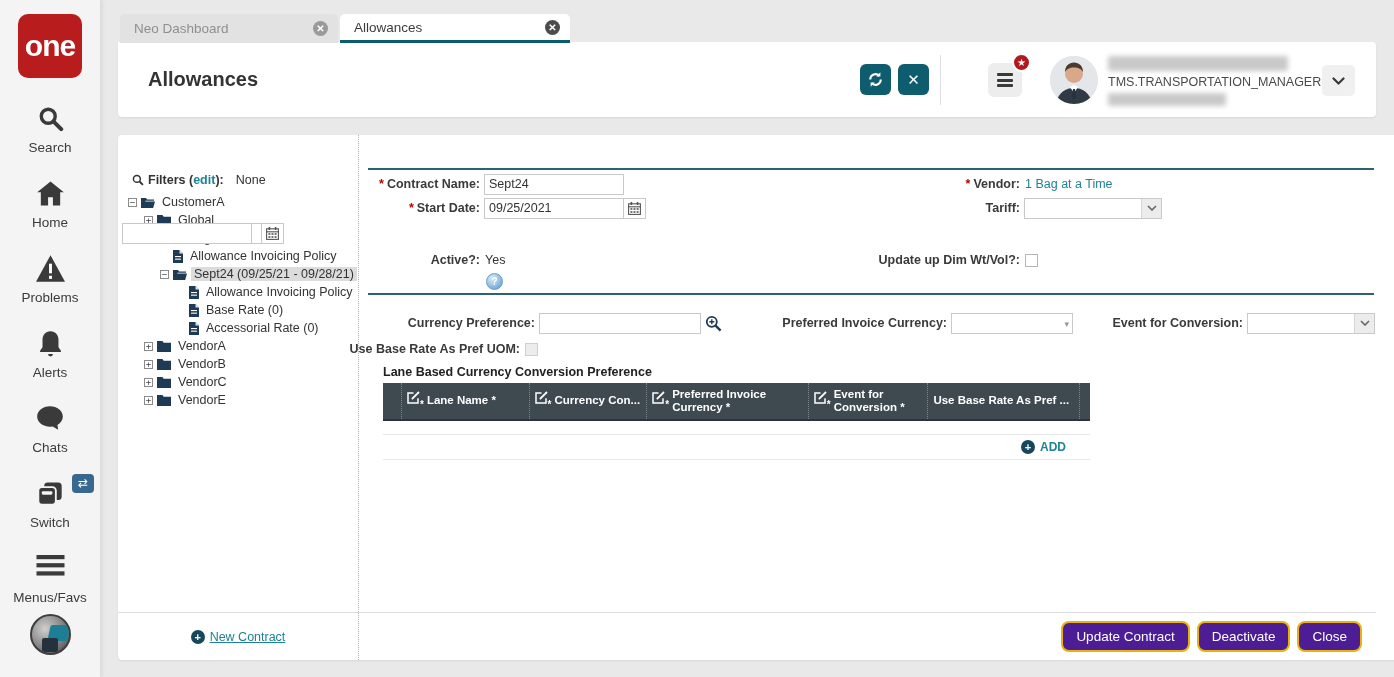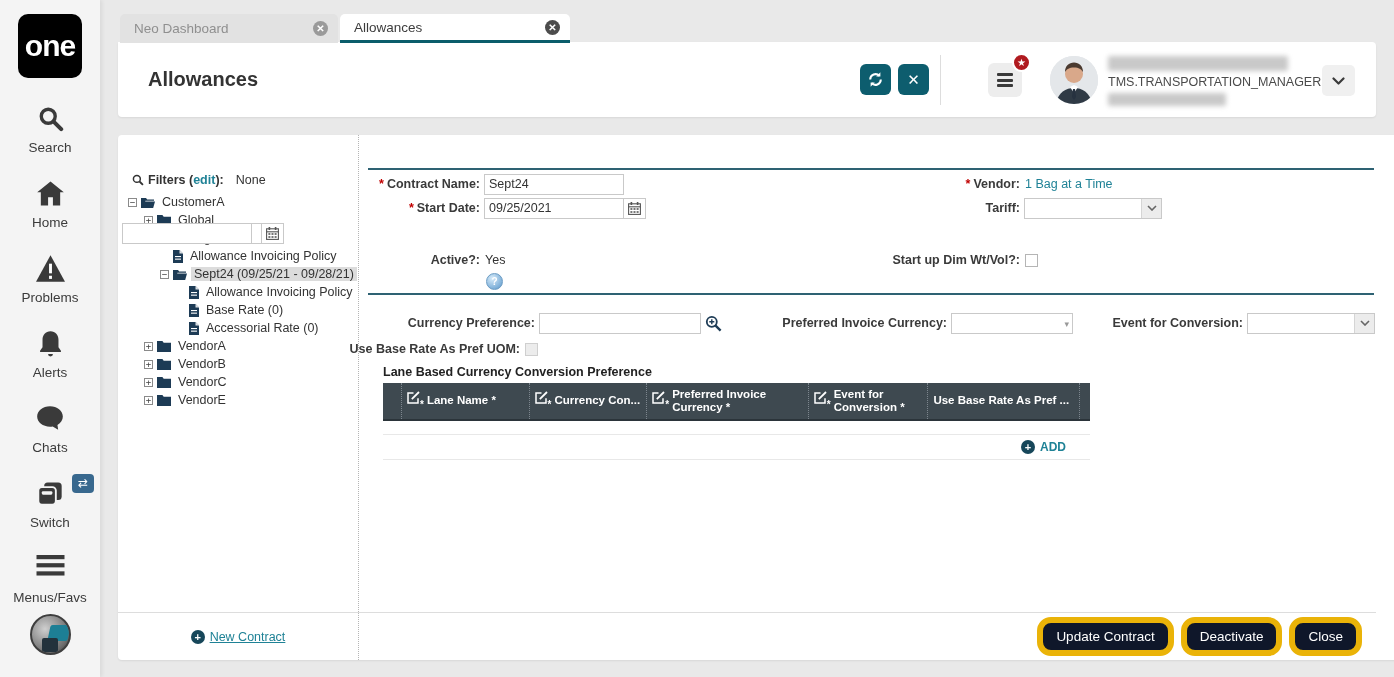--- a/index.html
+++ b/index.html
@@ -6,21 +6,21 @@
   html,body { width:1394px; height:677px; }
   body {
     font-family: "Liberation Sans", sans-serif;
     background:#e9e9e9;
     position:relative;
     overflow:hidden;
     color:#333;
   }
   
   .sidebar{position:absolute;left:0;top:0;width:100px;height:677px;background:#f4f4f4;box-shadow:2px 0 4px rgba(0,0,0,.07);z-index:5;}
-  .logo{position:absolute;left:18px;top:14px;width:64px;height:64px;background:#000000;border-radius:10px;display:flex;align-items:center;justify-content:center;color:#fff;font-size:30px;font-weight:bold;letter-spacing:-1px;}
+  .logo{position:absolute;left:18px;top:14px;width:64px;height:64px;background:#b91c1c;border-radius:10px;display:flex;align-items:center;justify-content:center;color:#fff;font-size:30px;font-weight:bold;letter-spacing:-1px;}
   .sb-item{position:absolute;left:0;width:100px;text-align:center;cursor:pointer;}
   .sb-item .sb-icon{display:block;height:30px;margin-bottom:3px;}
   .sb-item .sb-label{font-size:13.5px;color:#3b3b3b;}
   .sb-badge{position:absolute;left:72px;top:-6px;width:22px;height:19px;background:#38688e;border-radius:4px;color:#fff;font-size:12px;line-height:19px;text-align:center;font-family:"DejaVu Sans",sans-serif;}
   .robot{position:absolute;left:30px;top:614px;width:41px;height:41px;border-radius:50%;border:2px solid #3e3e3e;background:radial-gradient(circle at 35% 35%, #cfcfcf, #6e6e6e 70%, #2e2e2e);overflow:hidden;cursor:pointer;}
   .robot::after{content:"";position:absolute;left:17px;top:9px;width:20px;height:16px;background:#1d7f95;transform:skewX(-12deg);border-radius:2px;}
   .robot::before{content:"";position:absolute;left:10px;top:22px;width:16px;height:14px;background:#23323c;border-radius:2px;z-index:1;}
   
   .tabbar{position:absolute;left:120px;top:14px;height:29px;z-index:4;display:flex;gap:2px;}
   .tab{height:29px;display:flex;align-items:center;padding:0 10px 0 14px;font-size:13.5px;border-radius:5px 5px 0 0;cursor:pointer;}
@@ -62,21 +62,21 @@
   .texp{width:9px;height:9px;border:1px solid #8a8a8a;background:#fff;font-size:9px;line-height:7px;text-align:center;color:#444;margin-right:4px;flex:none;cursor:pointer;font-family:"DejaVu Sans Mono",monospace;}
   .texp-spacer{width:13px;flex:none;}
   .ticon{margin-right:4px;flex:none;display:flex;}
   .tlabel{padding:0 3px;}
   
   .bottombar{position:absolute;left:0;top:477px;width:1258px;height:48px;border-top:1px solid #ddd;display:flex;}
   .bb-left{width:240px;display:flex;align-items:center;justify-content:center;gap:5px;}
   .new-contract{color:#1f8296;font-size:12.5px;text-decoration:underline;cursor:pointer;}
   .plus-circle{width:14px;height:14px;border-radius:50%;background:#17475a;color:#fff;font-size:11px;line-height:14px;text-align:center;font-weight:bold;flex:none;}
   .bb-right{flex:1;display:flex;align-items:center;justify-content:flex-end;gap:7px;padding-right:14px;}
-  .action-btn{background:#0f172a;border:6px solid #eab308;border-radius:14px;color:#fff;font-size:13.5px;padding:6px 13px;cursor:pointer;font-family:"Liberation Sans",sans-serif;}
+  .action-btn{background:#4c1d95;border:2px solid #eab308;border-radius:8px;color:#fff;font-size:13.5px;padding:6px 13px;cursor:pointer;font-family:"Liberation Sans",sans-serif;}
   
   .form-rule{position:absolute;height:2px;background:#2e6273;left:250px;width:1006px;}
   .rule1{top:33px;} .rule2{top:158px;}
   .frow{position:absolute;height:22px;display:flex;align-items:center;}
   .flabel{font-size:12.5px;font-weight:bold;color:#3a3a3a;text-align:right;white-space:nowrap;}
   .req{color:#c00000;margin-right:3px;font-weight:bold;}
   .tinput{height:21px;border:1px solid #c9c9c9;font-size:12.5px;padding:0 4px;color:#333;font-family:"Liberation Sans",sans-serif;background:#fff;}
   .cal-btn{width:22px;height:21px;border:1px solid #c9c9c9;border-left:none;background:#fff;cursor:pointer;display:flex;align-items:center;justify-content:center;padding:0;}
   .combo{display:flex;height:21px;border:1px solid #c9c9c9;background:#fff;cursor:pointer;}
   .combo .combo-val{flex:1;}
@@ -404,21 +404,21 @@
             <svg width="10" height="6" viewBox="0 0 10 6">
               <path d="M1 1l4 4 4-4" fill="none" stroke="#666" stroke-width="1.6"></path>
             </svg>
           </span>
         </span>
       </div>
       <div class="frow" style="top: 87px; left: 0px;">
         <input class="tinput" style="width: 130px; margin-left: 4px;" value="">
       </div>
       <div class="frow" style="top: 114px; left: 0px;">
-        <span class="flabel" style="width:902px">Start up Dim Wt/Vol?:</span>
+        <span class="flabel" style="width:902px">Update up Dim Wt/Vol?:</span>
         <span class="checkbox" style="margin-left:5px"></span>
       </div>
       <div class="frow" style="top: 177px; left: 0px;">
         <span class="flabel" style="width:417px">Currency Preference:</span>
         <input class="tinput" style="width: 162px; margin-left: 4px;" value="">
         <span style="margin-left:4px;display:flex">
           <svg width="17" height="17" viewBox="0 0 17 17">
             <circle cx="6.8" cy="6.8" r="5" fill="none" stroke="#1d3b55" stroke-width="1.8"></circle>
             <path d="M10.6 10.6l5 5" stroke="#1d3b55" stroke-width="2.4"></path>
             <path d="M4.3 6.8h5M6.8 4.3v5" stroke="#1d3b55" stroke-width="1.4"></path>

